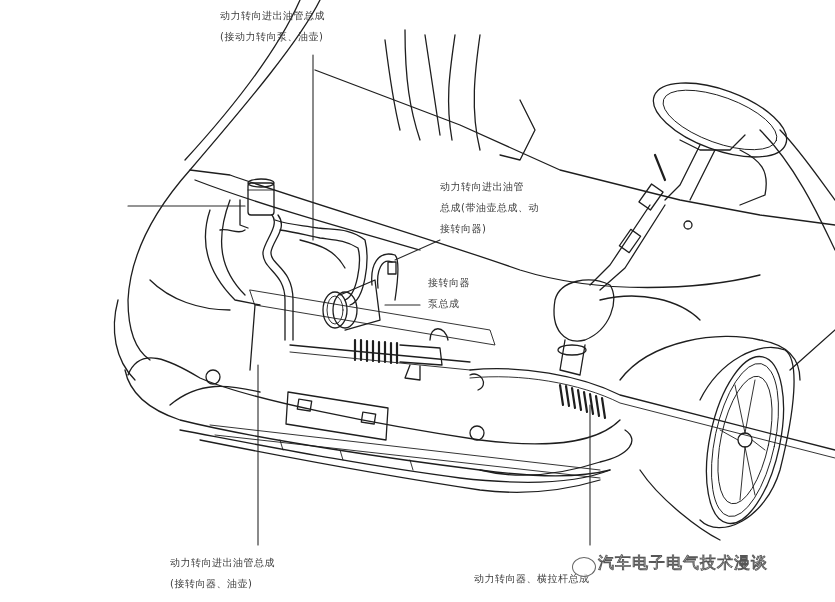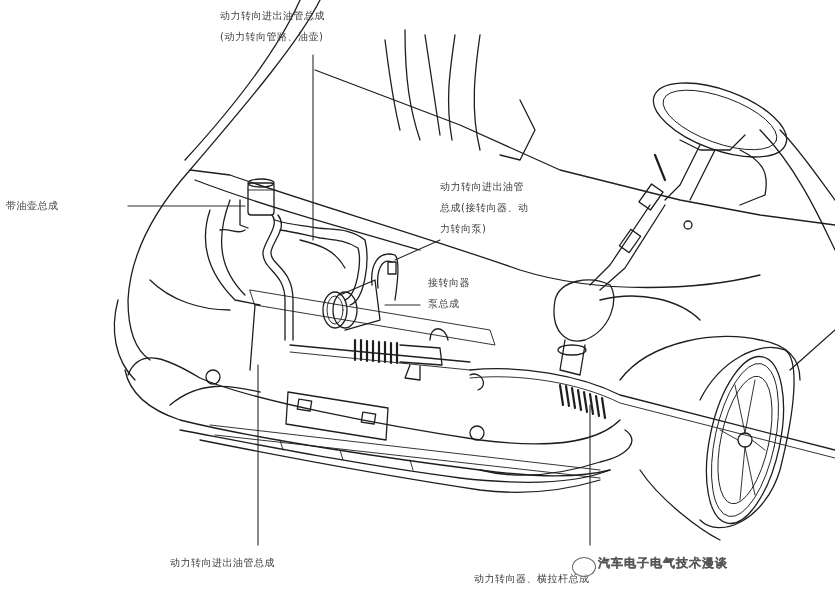--- a/index.html
+++ b/index.html
@@ -4,21 +4,21 @@
 <style>
   html, body { margin: 0; padding: 0; background: #ffffff; }
   body { width: 835px; height: 602px; position: relative; overflow: hidden;
          font-family: "DejaVu Sans", "Liberation Sans", sans-serif; color: #3a3a3a; }
   .art { position: absolute; left: 0; top: 0; width: 835px; height: 602px; }
   .art path, .art line, .art ellipse, .art rect, .art circle, .art polyline { fill: none; stroke: #1e1e1e; stroke-width: 1.3; stroke-linecap: round; stroke-linejoin: round; }
   .art .thin { stroke-width: 0.9; }
   .art .thick { stroke-width: 2.2; }
   .art .leader { stroke: #2a2a2a; stroke-width: 1.1; }
   .label { position: absolute; font-size: 10px; line-height: 21px; color: #3c3c3c; white-space: nowrap; letter-spacing: 0.5px; }
-  .watermark { position: absolute; font-size: 12px; line-height: 20px; color: #ffffff;
+  .watermark { position: absolute; font-size: 16px; line-height: 20px; color: #ffffff;
                -webkit-text-stroke: 0.9px #555; letter-spacing: 1px; white-space: nowrap; }
   .wm-icon { position: absolute; width: 22px; height: 18px; border: 1.2px solid #666; border-radius: 50%; background: rgba(255,255,255,0.7); }
 </style>
 </head>
 <body>
 
 <svg class="art" viewBox="0 0 835 602" xmlns="http://www.w3.org/2000/svg">
 
   <g>
     <path d="M320 0 C 300 40, 250 100, 190 170 C 150 215, 130 260, 128 300 C 128 330, 135 350, 150 360"></path>
@@ -141,40 +141,40 @@
     <line class="leader" x1="128" y1="206" x2="245" y2="206"></line>
     <line class="leader" x1="440" y1="240" x2="395" y2="260"></line>
     <line class="leader" x1="420" y1="305" x2="385" y2="305"></line>
     <line class="leader" x1="258" y1="365" x2="258" y2="545"></line>
     <line class="leader" x1="590" y1="405" x2="590" y2="545"></line>
   </g>
 </svg>
 
 <div class="label" style="left:220px; top:5px;">
   <div>动力转向进出油管总成</div>
-  <div>(动力转向管路、油壶)</div>
+  <div>(接动力转向泵、油壶)</div>
 </div>
 
 <div class="label" style="left:6px; top:195px;">
-  <div>带油壶总成</div>
 </div>
 
 <div class="label" style="left:440px; top:176px;">
   <div>动力转向进出油管</div>
-  <div>总成(接转向器、动</div>
-  <div>力转向泵)</div>
+  <div>总成(带油壶总成、动</div>
+  <div>接转向器)</div>
 </div>
 
 <div class="label" style="left:428px; top:272px;">
   <div>接转向器</div>
   <div>泵总成</div>
 </div>
 
 <div class="label" style="left:170px; top:552px;">
   <div>动力转向进出油管总成</div>
+  <div>(接转向器、油壶)</div>
 </div>
 
 <div class="label" style="left:474px; top:568px;">
   <div>动力转向器、横拉杆总成</div>
 </div>
 
 <div class="wm-icon" style="left:572px; top:557px;"></div>
 <div class="watermark" style="left:598px; top:553px;">汽车电子电气技术漫谈</div>
 
 </body></html>

